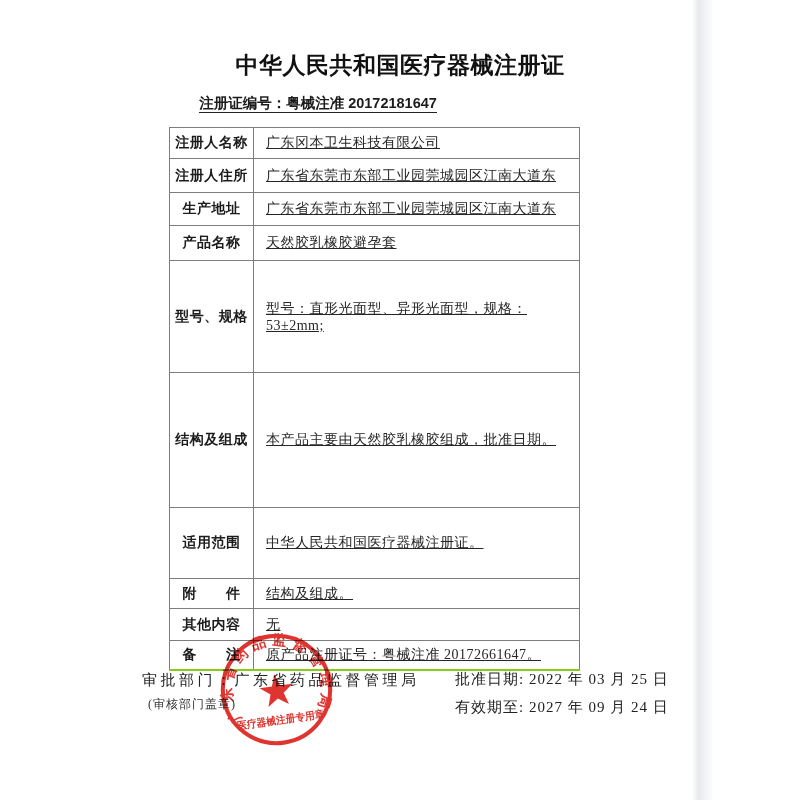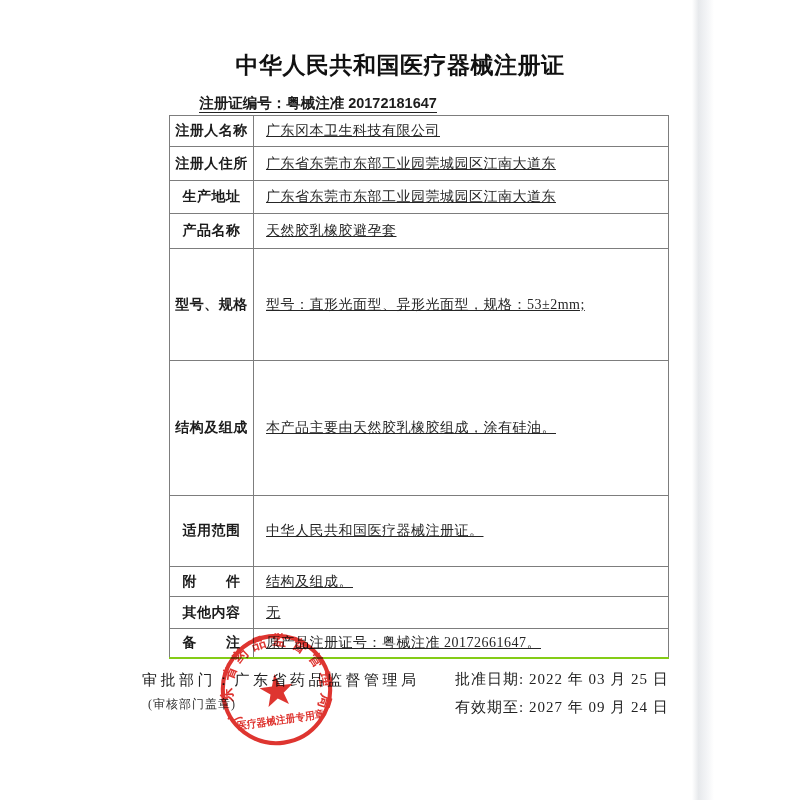--- a/index.html
+++ b/index.html
@@ -17,21 +17,21 @@
     font-family:"Liberation Sans","DejaVu Sans",sans-serif;
     font-size:23px;font-weight:bold;letter-spacing:0.5px;color:#111;
   }
   .regline{
     position:absolute;left:0;top:94px;width:636px;text-align:center;
     font-family:"Liberation Sans","DejaVu Sans",sans-serif;
     font-size:14.5px;font-weight:bold;
   }
   .regline .u{border-bottom:1.5px solid #222;padding-bottom:1px;}
   table.cert{
-    position:absolute;left:169px;top:115px;width:500px;height:542px;
+    position:absolute;left:169px;top:127px;width:411px;height:542px;
     border-collapse:collapse;table-layout:fixed;
   }
   table.cert td{
     border:1px solid #7d7d7d;font-size:14px;vertical-align:middle;
     overflow:hidden;
   }
   table.cert td.lbl{
     width:84px;text-align:center;font-weight:bold;
     font-family:"Liberation Sans","DejaVu Sans",sans-serif;
     letter-spacing:0.5px;padding:0 2px;
@@ -94,21 +94,21 @@
     <tr class="r4">
       <td class="lbl">产品名称</td>
       <td class="val">天然胶乳橡胶避孕套</td>
     </tr>
     <tr class="r5">
       <td class="lbl">型号、规格</td>
       <td class="val">型号：直形光面型、异形光面型，规格：53±2mm;</td>
     </tr>
     <tr class="r6">
       <td class="lbl">结构及组成</td>
-      <td class="val">本产品主要由天然胶乳橡胶组成，涂有硅油。</td>
+      <td class="val">本产品主要由天然胶乳橡胶组成，批准日期。</td>
     </tr>
     <tr class="r7">
       <td class="lbl">适用范围</td>
       <td class="val">中华人民共和国医疗器械注册证。</td>
     </tr>
     <tr class="r8">
       <td class="lbl">附　　件</td>
       <td class="val">结构及组成。</td>
     </tr>
     <tr class="r9">

